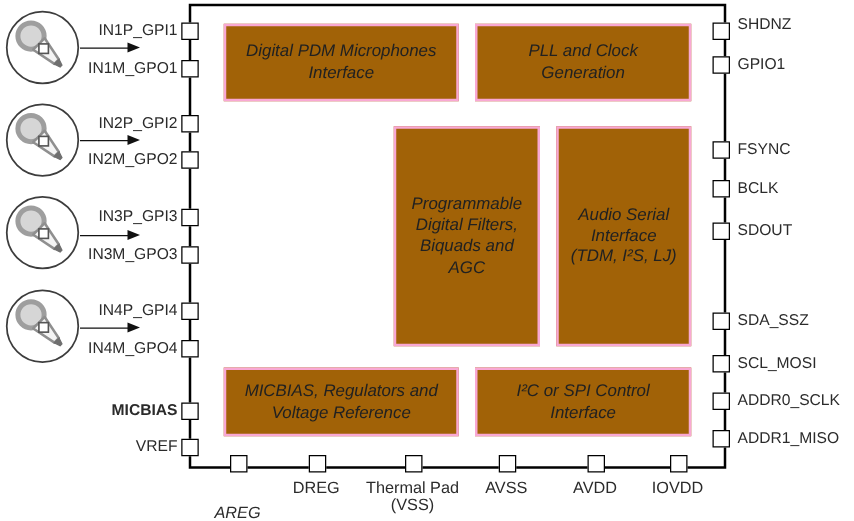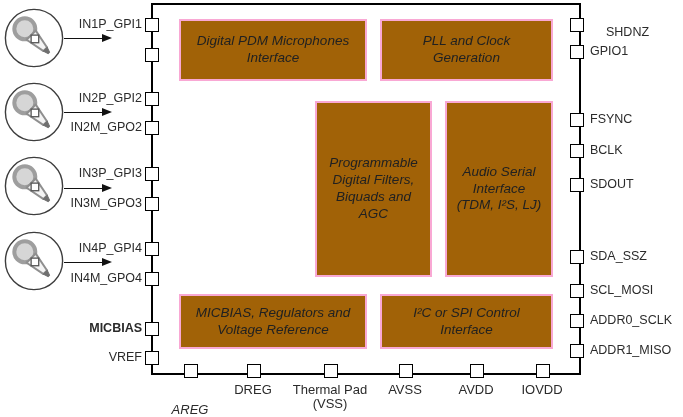--- a/index.html
+++ b/index.html
@@ -148,40 +148,41 @@
   <div class="pin" style="left:145px;top:92px;"></div>
   <div class="pin" style="left:145px;top:121px;"></div>
   <div class="pin" style="left:145px;top:167px;"></div>
   <div class="pin" style="left:145px;top:197px;"></div>
   <div class="pin" style="left:145px;top:242px;"></div>
   <div class="pin" style="left:145px;top:272px;"></div>
   <div class="pin" style="left:145px;top:322px;"></div>
   <div class="pin" style="left:145px;top:351px;"></div>
 
   <div class="plab right-align" style="left:28px;width:114px;top:16px;">IN1P_GPI1</div>
+  <div class="plab right-align" style="left:28px;width:114px;top:46px;">IN1M_GPO1</div>
   <div class="plab right-align" style="left:28px;width:114px;top:90px;">IN2P_GPI2</div>
   <div class="plab right-align" style="left:28px;width:114px;top:119px;">IN2M_GPO2</div>
   <div class="plab right-align" style="left:28px;width:114px;top:165px;">IN3P_GPI3</div>
   <div class="plab right-align" style="left:28px;width:114px;top:195px;">IN3M_GPO3</div>
   <div class="plab right-align" style="left:28px;width:114px;top:240px;">IN4P_GPI4</div>
   <div class="plab right-align" style="left:28px;width:114px;top:270px;">IN4M_GPO4</div>
   <div class="plab right-align" style="left:28px;width:114px;top:320px;font-weight:bold;">MICBIAS</div>
   <div class="plab right-align" style="left:28px;width:114px;top:349px;">VREF</div>
 
   <div class="pin" style="left:570px;top:18px;"></div>
   <div class="pin" style="left:570px;top:45px;"></div>
   <div class="pin" style="left:570px;top:113px;"></div>
   <div class="pin" style="left:570px;top:144px;"></div>
   <div class="pin" style="left:570px;top:178px;"></div>
   <div class="pin" style="left:570px;top:250px;"></div>
   <div class="pin" style="left:570px;top:284px;"></div>
   <div class="pin" style="left:570px;top:314px;"></div>
   <div class="pin" style="left:570px;top:344px;"></div>
 
-  <div class="plab" style="left:590px;top:24px;margin-left:16px;">SHDNZ</div>
+  <div class="plab" style="left:590px;top:11px;">SHDNZ</div>
   <div class="plab" style="left:590px;top:43px;">GPIO1</div>
   <div class="plab" style="left:590px;top:111px;">FSYNC</div>
   <div class="plab" style="left:590px;top:142px;">BCLK</div>
   <div class="plab" style="left:590px;top:176px;">SDOUT</div>
   <div class="plab" style="left:590px;top:248px;">SDA_SSZ</div>
   <div class="plab" style="left:590px;top:282px;">SCL_MOSI</div>
   <div class="plab" style="left:590px;top:312px;">ADDR0_SCLK</div>
   <div class="plab" style="left:590px;top:342px;">ADDR1_MISO</div>
 
   <div class="pin" style="left:184px;top:364px;"></div>

